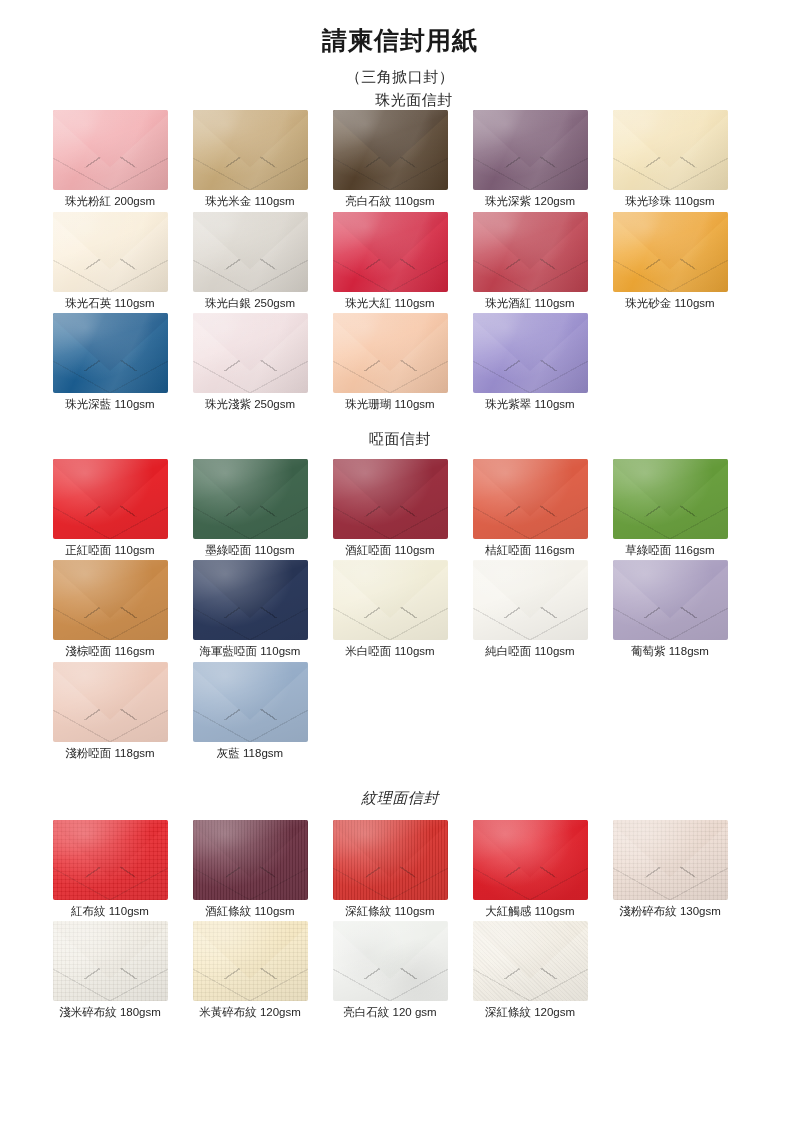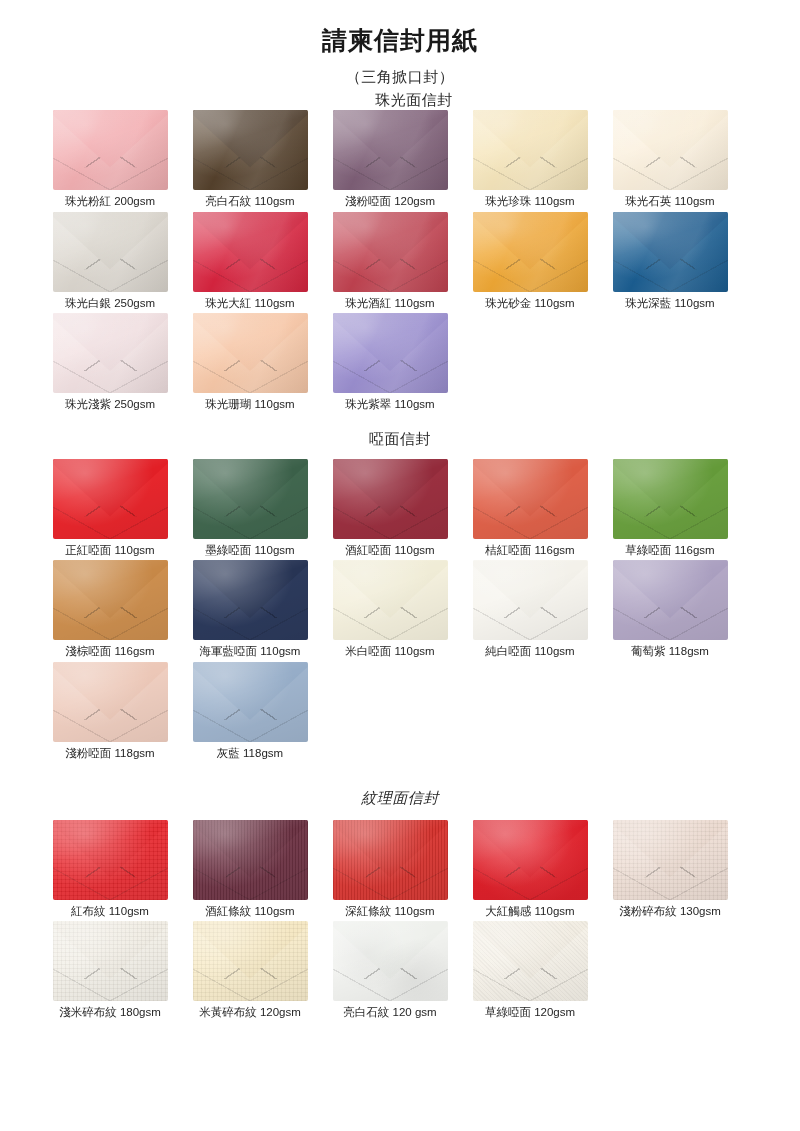--- a/index.html
+++ b/index.html
@@ -85,20 +85,36 @@
             <div style="position: absolute; inset: 0px; background: linear-gradient(115deg, rgba(255, 255, 255, 0.22) 0%, rgba(255, 255, 255, 0) 35%, rgba(255, 255, 255, 0.14) 62%, rgba(0, 0, 0, 0.05) 100%); pointer-events: none;"></div>
             <div class="gloss"></div>
             <div class="shade"></div>
           </div>
         </div>
         <div class="label">珠光粉紅 200gsm</div>
       </div>
       <div class="cell">
         <div class="env-wrap">
           <div class="env">
+            <div class="body" style="background: rgb(200, 171, 121);"></div>
+            <div style="position: absolute; top: 0px; left: 0px; width: 100%; height: 100%; background: rgb(195, 164, 113); clip-path: polygon(0px 0px, 100% 0px, 100% 6%, 50% 72%, 0px 6%);"></div>
+            <div style="position: absolute; top: 0px; left: 0px; width: 100%; height: 100%; background: linear-gradient(to right bottom, rgba(0, 0, 0, 0) calc(50% - 0.7px), rgba(0, 0, 0, 0.22) calc(50% - 0.7px), rgba(0, 0, 0, 0.22) calc(50% + 0.7px), rgba(0, 0, 0, 0) calc(50% + 0.7px)); clip-path: polygon(0px 0px, 50% 72%, 0px 72%);"></div>
+            <div style="position: absolute; top: 0px; left: 0px; width: 100%; height: 100%; background: linear-gradient(to left bottom, rgba(0, 0, 0, 0) calc(50% - 0.7px), rgba(0, 0, 0, 0.22) calc(50% - 0.7px), rgba(0, 0, 0, 0.22) calc(50% + 0.7px), rgba(0, 0, 0, 0) calc(50% + 0.7px)); clip-path: polygon(100% 0px, 100% 72%, 50% 72%);"></div>
+            <div style="position: absolute; bottom: 0px; left: 0px; width: 50%; height: 40%; background: linear-gradient(to right top, rgba(0, 0, 0, 0) calc(50% - 0.6px), rgba(0, 0, 0, 0.1) calc(50% - 0.6px), rgba(0, 0, 0, 0.1) calc(50% + 0.6px), rgba(0, 0, 0, 0) calc(50% + 0.6px));"></div>
+            <div style="position: absolute; bottom: 0px; right: 0px; width: 50%; height: 40%; background: linear-gradient(to left top, rgba(0, 0, 0, 0) calc(50% - 0.6px), rgba(0, 0, 0, 0.1) calc(50% - 0.6px), rgba(0, 0, 0, 0.1) calc(50% + 0.6px), rgba(0, 0, 0, 0) calc(50% + 0.6px));"></div>
+            <div style="position: absolute; inset: 0px; background: linear-gradient(115deg, rgba(255, 255, 255, 0.22) 0%, rgba(255, 255, 255, 0) 35%, rgba(255, 255, 255, 0.14) 62%, rgba(0, 0, 0, 0.05) 100%); pointer-events: none;"></div>
+            <div class="gloss"></div>
+            <div class="shade"></div>
+          </div>
+        </div>
+        <div class="label">珠光米金 110gsm</div>
+      </div>
+      <div class="cell">
+        <div class="env-wrap">
+          <div class="env">
             <div class="body" style="background: rgb(85, 65, 44);"></div>
             <div style="position: absolute; top: 0px; left: 0px; width: 100%; height: 100%; background: rgb(74, 56, 39); clip-path: polygon(0px 0px, 100% 0px, 100% 6%, 50% 72%, 0px 6%);"></div>
             <div style="position: absolute; top: 0px; left: 0px; width: 100%; height: 100%; background: linear-gradient(to right bottom, rgba(0, 0, 0, 0) calc(50% - 0.7px), rgba(0, 0, 0, 0.22) calc(50% - 0.7px), rgba(0, 0, 0, 0.22) calc(50% + 0.7px), rgba(0, 0, 0, 0) calc(50% + 0.7px)); clip-path: polygon(0px 0px, 50% 72%, 0px 72%);"></div>
             <div style="position: absolute; top: 0px; left: 0px; width: 100%; height: 100%; background: linear-gradient(to left bottom, rgba(0, 0, 0, 0) calc(50% - 0.7px), rgba(0, 0, 0, 0.22) calc(50% - 0.7px), rgba(0, 0, 0, 0.22) calc(50% + 0.7px), rgba(0, 0, 0, 0) calc(50% + 0.7px)); clip-path: polygon(100% 0px, 100% 72%, 50% 72%);"></div>
             <div style="position: absolute; bottom: 0px; left: 0px; width: 50%; height: 40%; background: linear-gradient(to right top, rgba(0, 0, 0, 0) calc(50% - 0.6px), rgba(0, 0, 0, 0.1) calc(50% - 0.6px), rgba(0, 0, 0, 0.1) calc(50% + 0.6px), rgba(0, 0, 0, 0) calc(50% + 0.6px));"></div>
             <div style="position: absolute; bottom: 0px; right: 0px; width: 50%; height: 40%; background: linear-gradient(to left top, rgba(0, 0, 0, 0) calc(50% - 0.6px), rgba(0, 0, 0, 0.1) calc(50% - 0.6px), rgba(0, 0, 0, 0.1) calc(50% + 0.6px), rgba(0, 0, 0, 0) calc(50% + 0.6px));"></div>
             <div style="position: absolute; inset: 0px; background: linear-gradient(115deg, rgba(255, 255, 255, 0.22) 0%, rgba(255, 255, 255, 0) 35%, rgba(255, 255, 255, 0.14) 62%, rgba(0, 0, 0, 0.05) 100%); pointer-events: none;"></div>
             <div class="gloss"></div>
             <div class="shade"></div>
           </div>
@@ -112,21 +128,21 @@
             <div style="position: absolute; top: 0px; left: 0px; width: 100%; height: 100%; background: rgb(119, 87, 112); clip-path: polygon(0px 0px, 100% 0px, 100% 6%, 50% 72%, 0px 6%);"></div>
             <div style="position: absolute; top: 0px; left: 0px; width: 100%; height: 100%; background: linear-gradient(to right bottom, rgba(0, 0, 0, 0) calc(50% - 0.7px), rgba(0, 0, 0, 0.22) calc(50% - 0.7px), rgba(0, 0, 0, 0.22) calc(50% + 0.7px), rgba(0, 0, 0, 0) calc(50% + 0.7px)); clip-path: polygon(0px 0px, 50% 72%, 0px 72%);"></div>
             <div style="position: absolute; top: 0px; left: 0px; width: 100%; height: 100%; background: linear-gradient(to left bottom, rgba(0, 0, 0, 0) calc(50% - 0.7px), rgba(0, 0, 0, 0.22) calc(50% - 0.7px), rgba(0, 0, 0, 0.22) calc(50% + 0.7px), rgba(0, 0, 0, 0) calc(50% + 0.7px)); clip-path: polygon(100% 0px, 100% 72%, 50% 72%);"></div>
             <div style="position: absolute; bottom: 0px; left: 0px; width: 50%; height: 40%; background: linear-gradient(to right top, rgba(0, 0, 0, 0) calc(50% - 0.6px), rgba(0, 0, 0, 0.1) calc(50% - 0.6px), rgba(0, 0, 0, 0.1) calc(50% + 0.6px), rgba(0, 0, 0, 0) calc(50% + 0.6px));"></div>
             <div style="position: absolute; bottom: 0px; right: 0px; width: 50%; height: 40%; background: linear-gradient(to left top, rgba(0, 0, 0, 0) calc(50% - 0.6px), rgba(0, 0, 0, 0.1) calc(50% - 0.6px), rgba(0, 0, 0, 0.1) calc(50% + 0.6px), rgba(0, 0, 0, 0) calc(50% + 0.6px));"></div>
             <div style="position: absolute; inset: 0px; background: linear-gradient(115deg, rgba(255, 255, 255, 0.22) 0%, rgba(255, 255, 255, 0) 35%, rgba(255, 255, 255, 0.14) 62%, rgba(0, 0, 0, 0.05) 100%); pointer-events: none;"></div>
             <div class="gloss"></div>
             <div class="shade"></div>
           </div>
         </div>
-        <div class="label">淺粉啞面 120gsm</div>
+        <div class="label">珠光深紫 120gsm</div>
       </div>
       <div class="cell">
         <div class="env-wrap">
           <div class="env">
             <div class="body" style="background: rgb(246, 230, 188);"></div>
             <div style="position: absolute; top: 0px; left: 0px; width: 100%; height: 100%; background: rgb(243, 225, 180); clip-path: polygon(0px 0px, 100% 0px, 100% 6%, 50% 72%, 0px 6%);"></div>
             <div style="position: absolute; top: 0px; left: 0px; width: 100%; height: 100%; background: linear-gradient(to right bottom, rgba(0, 0, 0, 0) calc(50% - 0.7px), rgba(0, 0, 0, 0.22) calc(50% - 0.7px), rgba(0, 0, 0, 0.22) calc(50% + 0.7px), rgba(0, 0, 0, 0) calc(50% + 0.7px)); clip-path: polygon(0px 0px, 50% 72%, 0px 72%);"></div>
             <div style="position: absolute; top: 0px; left: 0px; width: 100%; height: 100%; background: linear-gradient(to left bottom, rgba(0, 0, 0, 0) calc(50% - 0.7px), rgba(0, 0, 0, 0.22) calc(50% - 0.7px), rgba(0, 0, 0, 0.22) calc(50% + 0.7px), rgba(0, 0, 0, 0) calc(50% + 0.7px)); clip-path: polygon(100% 0px, 100% 72%, 50% 72%);"></div>
             <div style="position: absolute; bottom: 0px; left: 0px; width: 50%; height: 40%; background: linear-gradient(to right top, rgba(0, 0, 0, 0) calc(50% - 0.6px), rgba(0, 0, 0, 0.1) calc(50% - 0.6px), rgba(0, 0, 0, 0.1) calc(50% + 0.6px), rgba(0, 0, 0, 0) calc(50% + 0.6px));"></div>
             <div style="position: absolute; bottom: 0px; right: 0px; width: 50%; height: 40%; background: linear-gradient(to left top, rgba(0, 0, 0, 0) calc(50% - 0.6px), rgba(0, 0, 0, 0.1) calc(50% - 0.6px), rgba(0, 0, 0, 0.1) calc(50% + 0.6px), rgba(0, 0, 0, 0) calc(50% + 0.6px));"></div>
@@ -604,17 +620,17 @@
             <div style="position: absolute; top: 0px; left: 0px; width: 100%; height: 100%; background: rgb(241, 236, 226); clip-path: polygon(0px 0px, 100% 0px, 100% 6%, 50% 72%, 0px 6%);"></div>
             <div style="position: absolute; top: 0px; left: 0px; width: 100%; height: 100%; background: linear-gradient(to right bottom, rgba(0, 0, 0, 0) calc(50% - 0.7px), rgba(0, 0, 0, 0.22) calc(50% - 0.7px), rgba(0, 0, 0, 0.22) calc(50% + 0.7px), rgba(0, 0, 0, 0) calc(50% + 0.7px)); clip-path: polygon(0px 0px, 50% 72%, 0px 72%);"></div>
             <div style="position: absolute; top: 0px; left: 0px; width: 100%; height: 100%; background: linear-gradient(to left bottom, rgba(0, 0, 0, 0) calc(50% - 0.7px), rgba(0, 0, 0, 0.22) calc(50% - 0.7px), rgba(0, 0, 0, 0.22) calc(50% + 0.7px), rgba(0, 0, 0, 0) calc(50% + 0.7px)); clip-path: polygon(100% 0px, 100% 72%, 50% 72%);"></div>
             <div style="position: absolute; bottom: 0px; left: 0px; width: 50%; height: 40%; background: linear-gradient(to right top, rgba(0, 0, 0, 0) calc(50% - 0.6px), rgba(0, 0, 0, 0.1) calc(50% - 0.6px), rgba(0, 0, 0, 0.1) calc(50% + 0.6px), rgba(0, 0, 0, 0) calc(50% + 0.6px));"></div>
             <div style="position: absolute; bottom: 0px; right: 0px; width: 50%; height: 40%; background: linear-gradient(to left top, rgba(0, 0, 0, 0) calc(50% - 0.6px), rgba(0, 0, 0, 0.1) calc(50% - 0.6px), rgba(0, 0, 0, 0.1) calc(50% + 0.6px), rgba(0, 0, 0, 0) calc(50% + 0.6px));"></div>
             <div style="position: absolute; inset: 0px; background: repeating-linear-gradient(45deg, rgba(0, 0, 0, 0.03) 0px, rgba(0, 0, 0, 0.03) 1px, rgba(255, 255, 255, 0.05) 1px, rgba(255, 255, 255, 0.05) 3px); pointer-events: none;"></div>
             <div class="gloss"></div>
             <div class="shade"></div>
           </div>
         </div>
-        <div class="label">草綠啞面 120gsm</div>
+        <div class="label">深紅條紋 120gsm</div>
       </div>
     </div>
 
 </div>
 
 </body></html>

